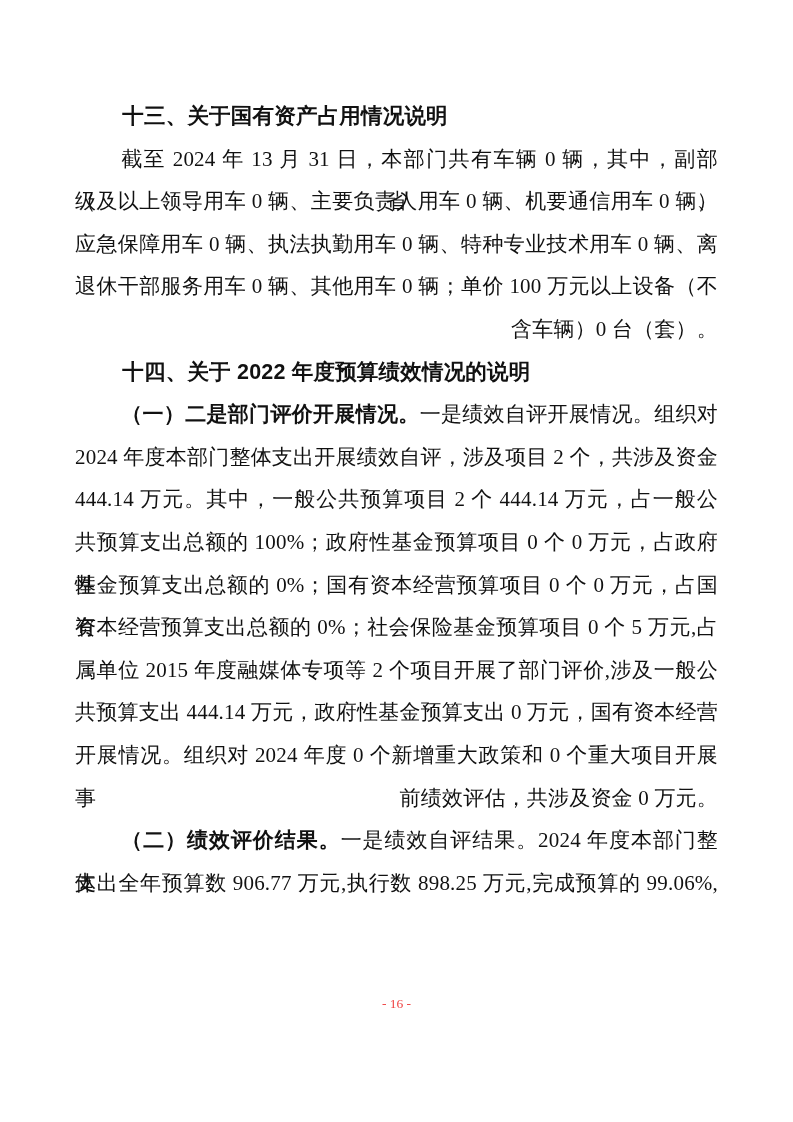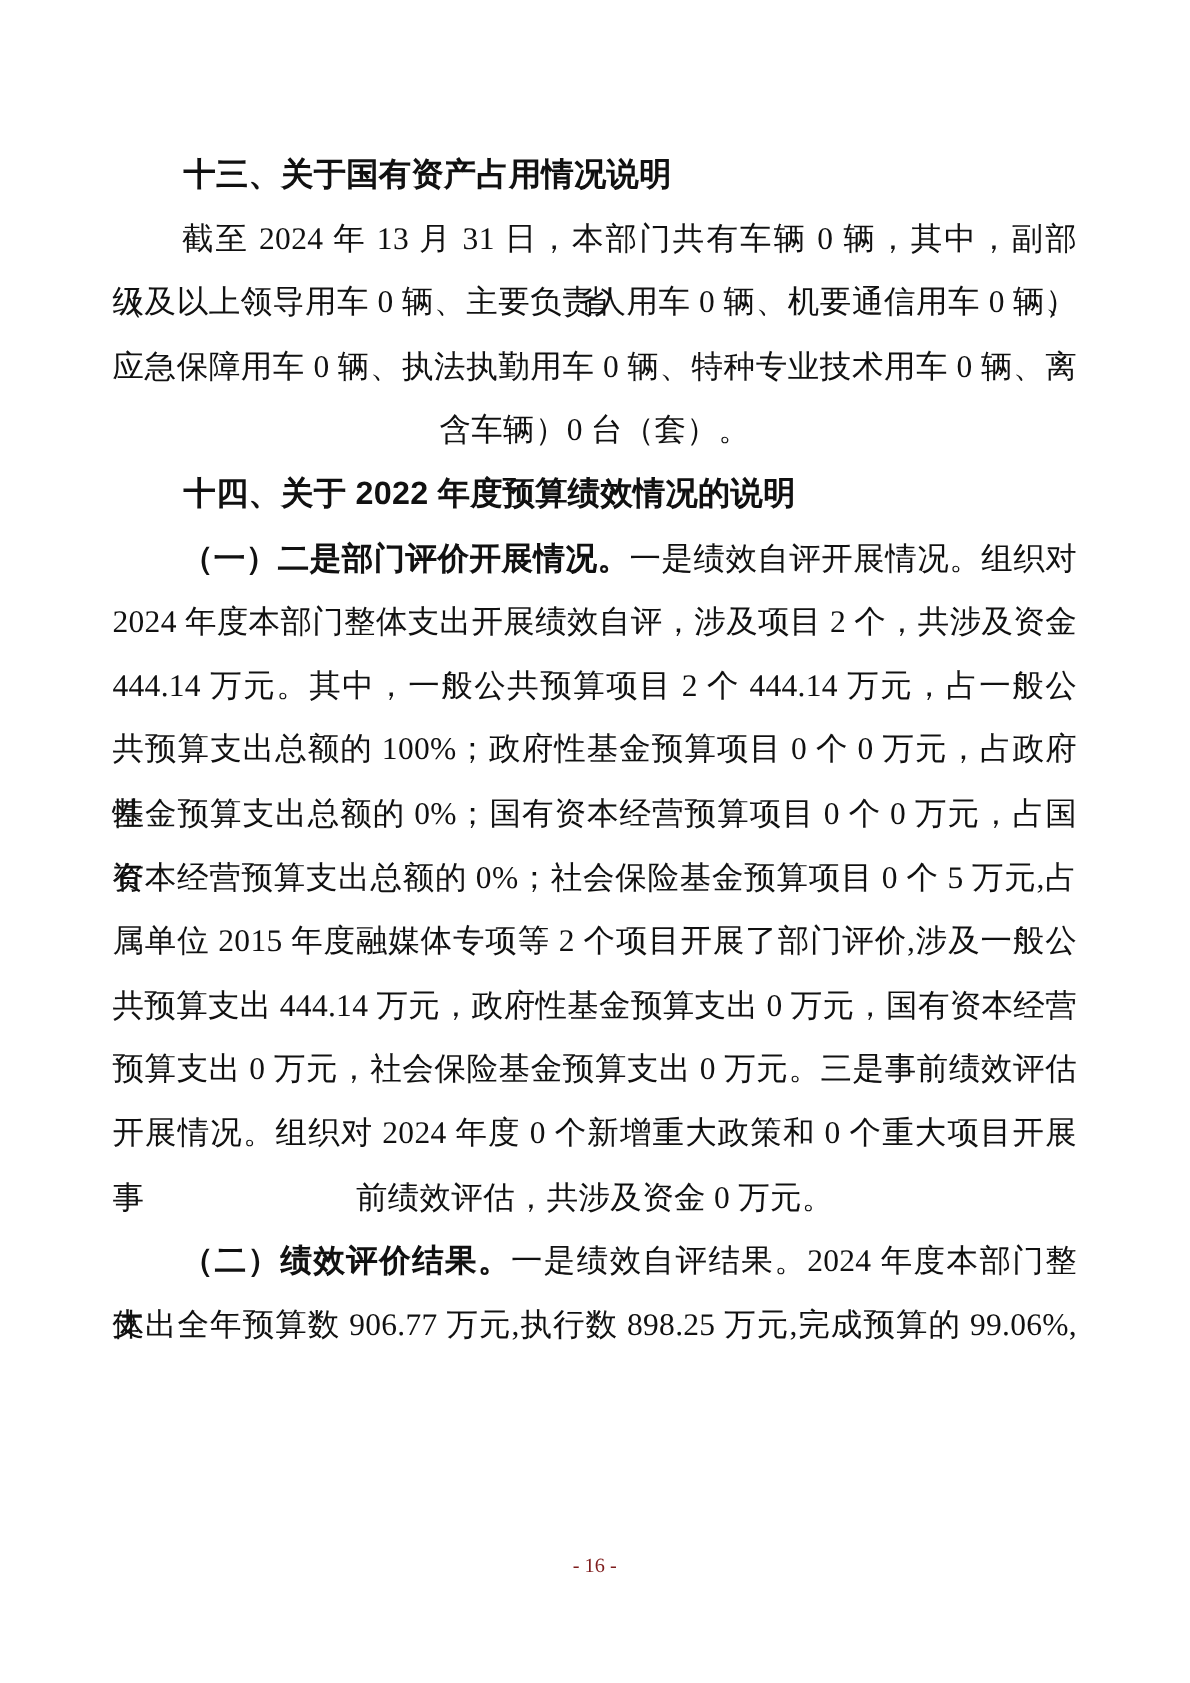--- a/index.html
+++ b/index.html
@@ -30,63 +30,63 @@
     text-align-last: justify;
     text-justify: inter-character;
     letter-spacing: 0.2px;
     white-space: normal;
     overflow: visible;
   }
   .line.indent {
     text-indent: 2.2em;
   }
   .line.end {
-    text-align: center;
+    text-align: right;
     text-align-last: auto;
   }
   .line.heading {
     font-weight: bold;
     font-family: "Liberation Sans", "DejaVu Sans", sans-serif;
     text-align: left;
     text-align-last: auto;
     font-size: 21.5px;
   }
   .b {
     font-weight: bold;
   }
   .footer {
     position: absolute;
     left: 0;
     right: 0;
-    top: 1036px;
+    top: 996px;
     text-align: center;
     font-size: 13.5px;
-    color: #7f1d1d;
+    color: #ef4444;
     font-family: "Liberation Serif", "DejaVu Serif", serif;
   }
 </style>
 </head>
 <body>
 
 <div class="page">
   <div class="content">
       <div class="line heading indent">十三、关于国有资产占用情况说明</div>
       <div class="line indent"><span>截至 2024 年 13 月 31 日，本部门共有车辆 0 辆，其中，副部（省）</span></div>
       <div class="line"><span>级及以上领导用车 0 辆、主要负责人用车 0 辆、机要通信用车 0 辆、</span></div>
       <div class="line"><span>应急保障用车 0 辆、执法执勤用车 0 辆、特种专业技术用车 0 辆、离</span></div>
+      <div class="line"><span>退休干部服务用车 0 辆、其他用车 0 辆；单价 100 万元以上设备（不</span></div>
       <div class="line end"><span>含车辆）0 台（套）。</span></div>
       <div class="line heading indent">十四、关于 2022 年度预算绩效情况的说明</div>
       <div class="line indent"><span class="b">（一）二是部门评价开展情况。</span><span>一是绩效自评开展情况。组织对</span></div>
       <div class="line"><span>2024 年度本部门整体支出开展绩效自评，涉及项目 2 个，共涉及资金</span></div>
       <div class="line"><span>444.14 万元。其中，一般公共预算项目 2 个 444.14 万元，占一般公</span></div>
       <div class="line"><span>共预算支出总额的 100%；政府性基金预算项目 0 个 0 万元，占政府性</span></div>
       <div class="line"><span>基金预算支出总额的 0%；国有资本经营预算项目 0 个 0 万元，占国有</span></div>
       <div class="line"><span>资本经营预算支出总额的 0%；社会保险基金预算项目 0 个 5 万元,占</span></div>
       <div class="line"><span>属单位 2015 年度融媒体专项等 2 个项目开展了部门评价,涉及一般公</span></div>
       <div class="line"><span>共预算支出 444.14 万元，政府性基金预算支出 0 万元，国有资本经营</span></div>
-      <div class="line"><span>预算支出 0 万元，社会保险基金预算支出 0 万元。三是事前绩效评估</span></div>
       <div class="line"><span>开展情况。组织对 2024 年度 0 个新增重大政策和 0 个重大项目开展事</span></div>
       <div class="line end"><span>前绩效评估，共涉及资金 0 万元。</span></div>
       <div class="line indent"><span class="b">（二）绩效评价结果。</span><span>一是绩效自评结果。2024 年度本部门整体</span></div>
       <div class="line"><span>支出全年预算数 906.77 万元,执行数 898.25 万元,完成预算的 99.06%,</span></div>
     </div>
   <div class="footer">- 16 -</div>
 </div>
 
 </body></html>

